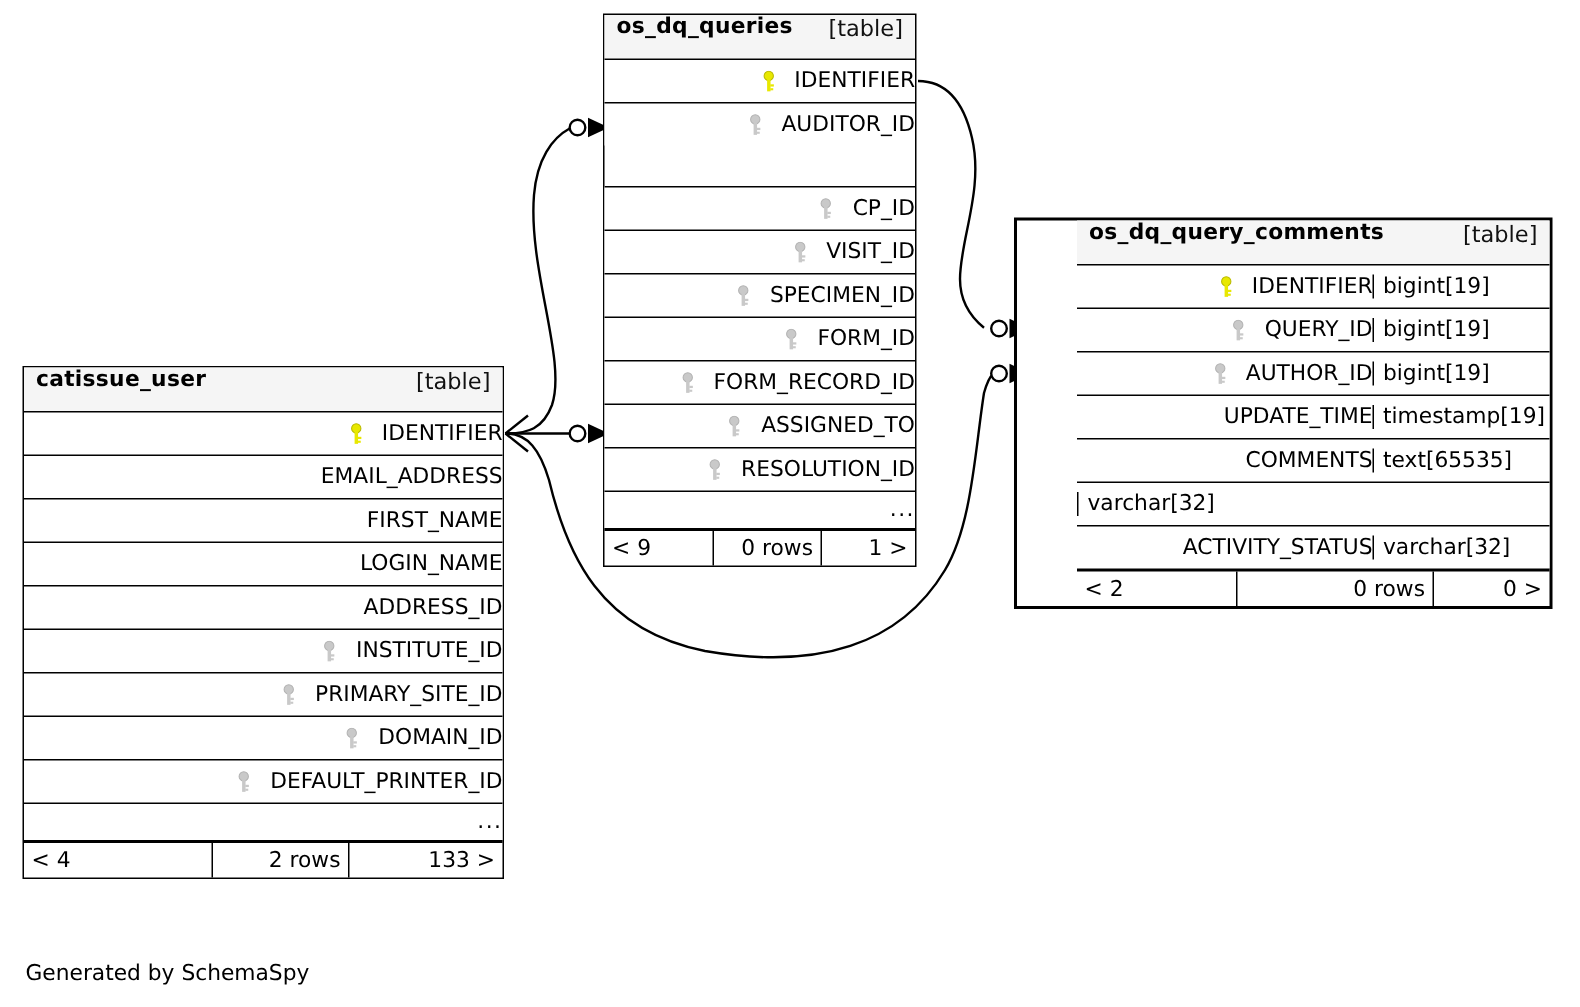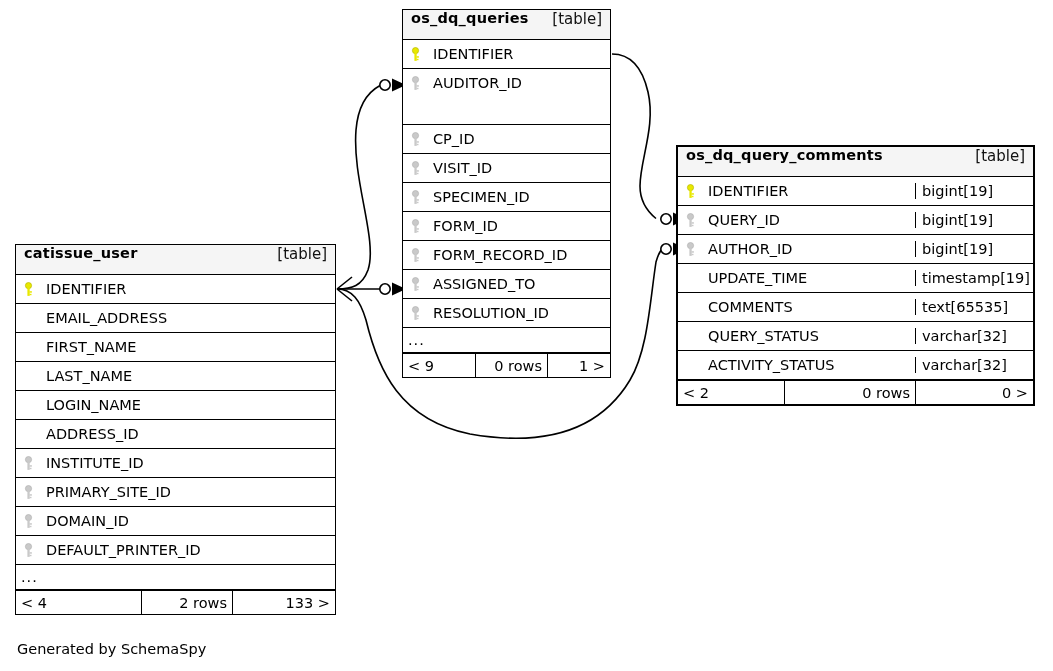--- a/index.html
+++ b/index.html
@@ -34,20 +34,21 @@
     font-size:14.5px;color:#000;
     background:#fff;
   }
   .row .colname{
     display:flex;align-items:center;
     box-sizing:border-box;
     padding-left:7px;
     flex:1 1 auto;
     min-width:0;
     white-space:nowrap;
+    justify-content:flex-end;
   }
   .row .coltype{
     box-sizing:border-box;
     padding-left:6px;
     border-left:1px solid #000;
     white-space:nowrap;
   }
   .row.more .colname{padding-left:5px;letter-spacing:1px;}
 
   .keyslot{width:22px;min-width:22px;display:flex;align-items:center;justify-content:flex-start;}
@@ -138,26 +139,20 @@
     </div>
     <div class="row" style="height:29px;">
       <div class="colname">
           <span class="keyslot"></span>
           <span class="label">FIRST_NAME</span>
         </div>
     </div>
     <div class="row" style="height:29px;">
       <div class="colname">
           <span class="keyslot"></span>
-          <span class="label">LAST_NAME</span>
-        </div>
-    </div>
-    <div class="row" style="height:29px;">
-      <div class="colname">
-          <span class="keyslot"></span>
           <span class="label">LOGIN_NAME</span>
         </div>
     </div>
     <div class="row" style="height:29px;">
       <div class="colname">
           <span class="keyslot"></span>
           <span class="label">ADDRESS_ID</span>
         </div>
     </div>
     <div class="row" style="height:29px;">
@@ -356,21 +351,21 @@
         </div>
     </div>
 
     <div class="footer" style="height:25px;">
       <div class="fcell l" style="width:72px;">&lt; 9</div>
       <div class="fcell r mid" style="width:73px;">0 rows</div>
       <div class="fcell r" style="flex:1 1 auto;">1 &gt;</div>
     </div>
   </div>
 
-  <div class="table-box thick" style="left:676px;top:145px;width:359px;">
+  <div class="table-box thick" style="left:676px;top:145px;width:359px;padding-left:40px;">
     <div class="tbl-header" style="height:29px;">
       <span class="tname">os_dq_query_comments</span>
       <span class="ttype">[table]</span>
     </div>
 
     <div class="row" style="height:29px;">
       <div class="colname">
         <span class="keyslot">
           <svg width="11" height="15" viewBox="0 0 11 15">
               <circle cx="5.5" cy="3.6" r="3.1" fill="#e8e800" stroke="#b9b900" stroke-width="0.7"></circle>
@@ -419,24 +414,20 @@
       <div class="coltype" style="width:118px;">timestamp[19]</div>
     </div>
     <div class="row" style="height:29px;">
       <div class="colname">
           <span class="keyslot"></span>
           <span class="label">COMMENTS</span>
         </div>
       <div class="coltype" style="width:118px;">text[65535]</div>
     </div>
     <div class="row" style="height:29px;">
-      <div class="colname">
-          <span class="keyslot"></span>
-          <span class="label">QUERY_STATUS</span>
-        </div>
       <div class="coltype" style="width:118px;">varchar[32]</div>
     </div>
     <div class="row" style="height:29px;">
       <div class="colname">
           <span class="keyslot"></span>
           <span class="label">ACTIVITY_STATUS</span>
         </div>
       <div class="coltype" style="width:118px;">varchar[32]</div>
     </div>
 

